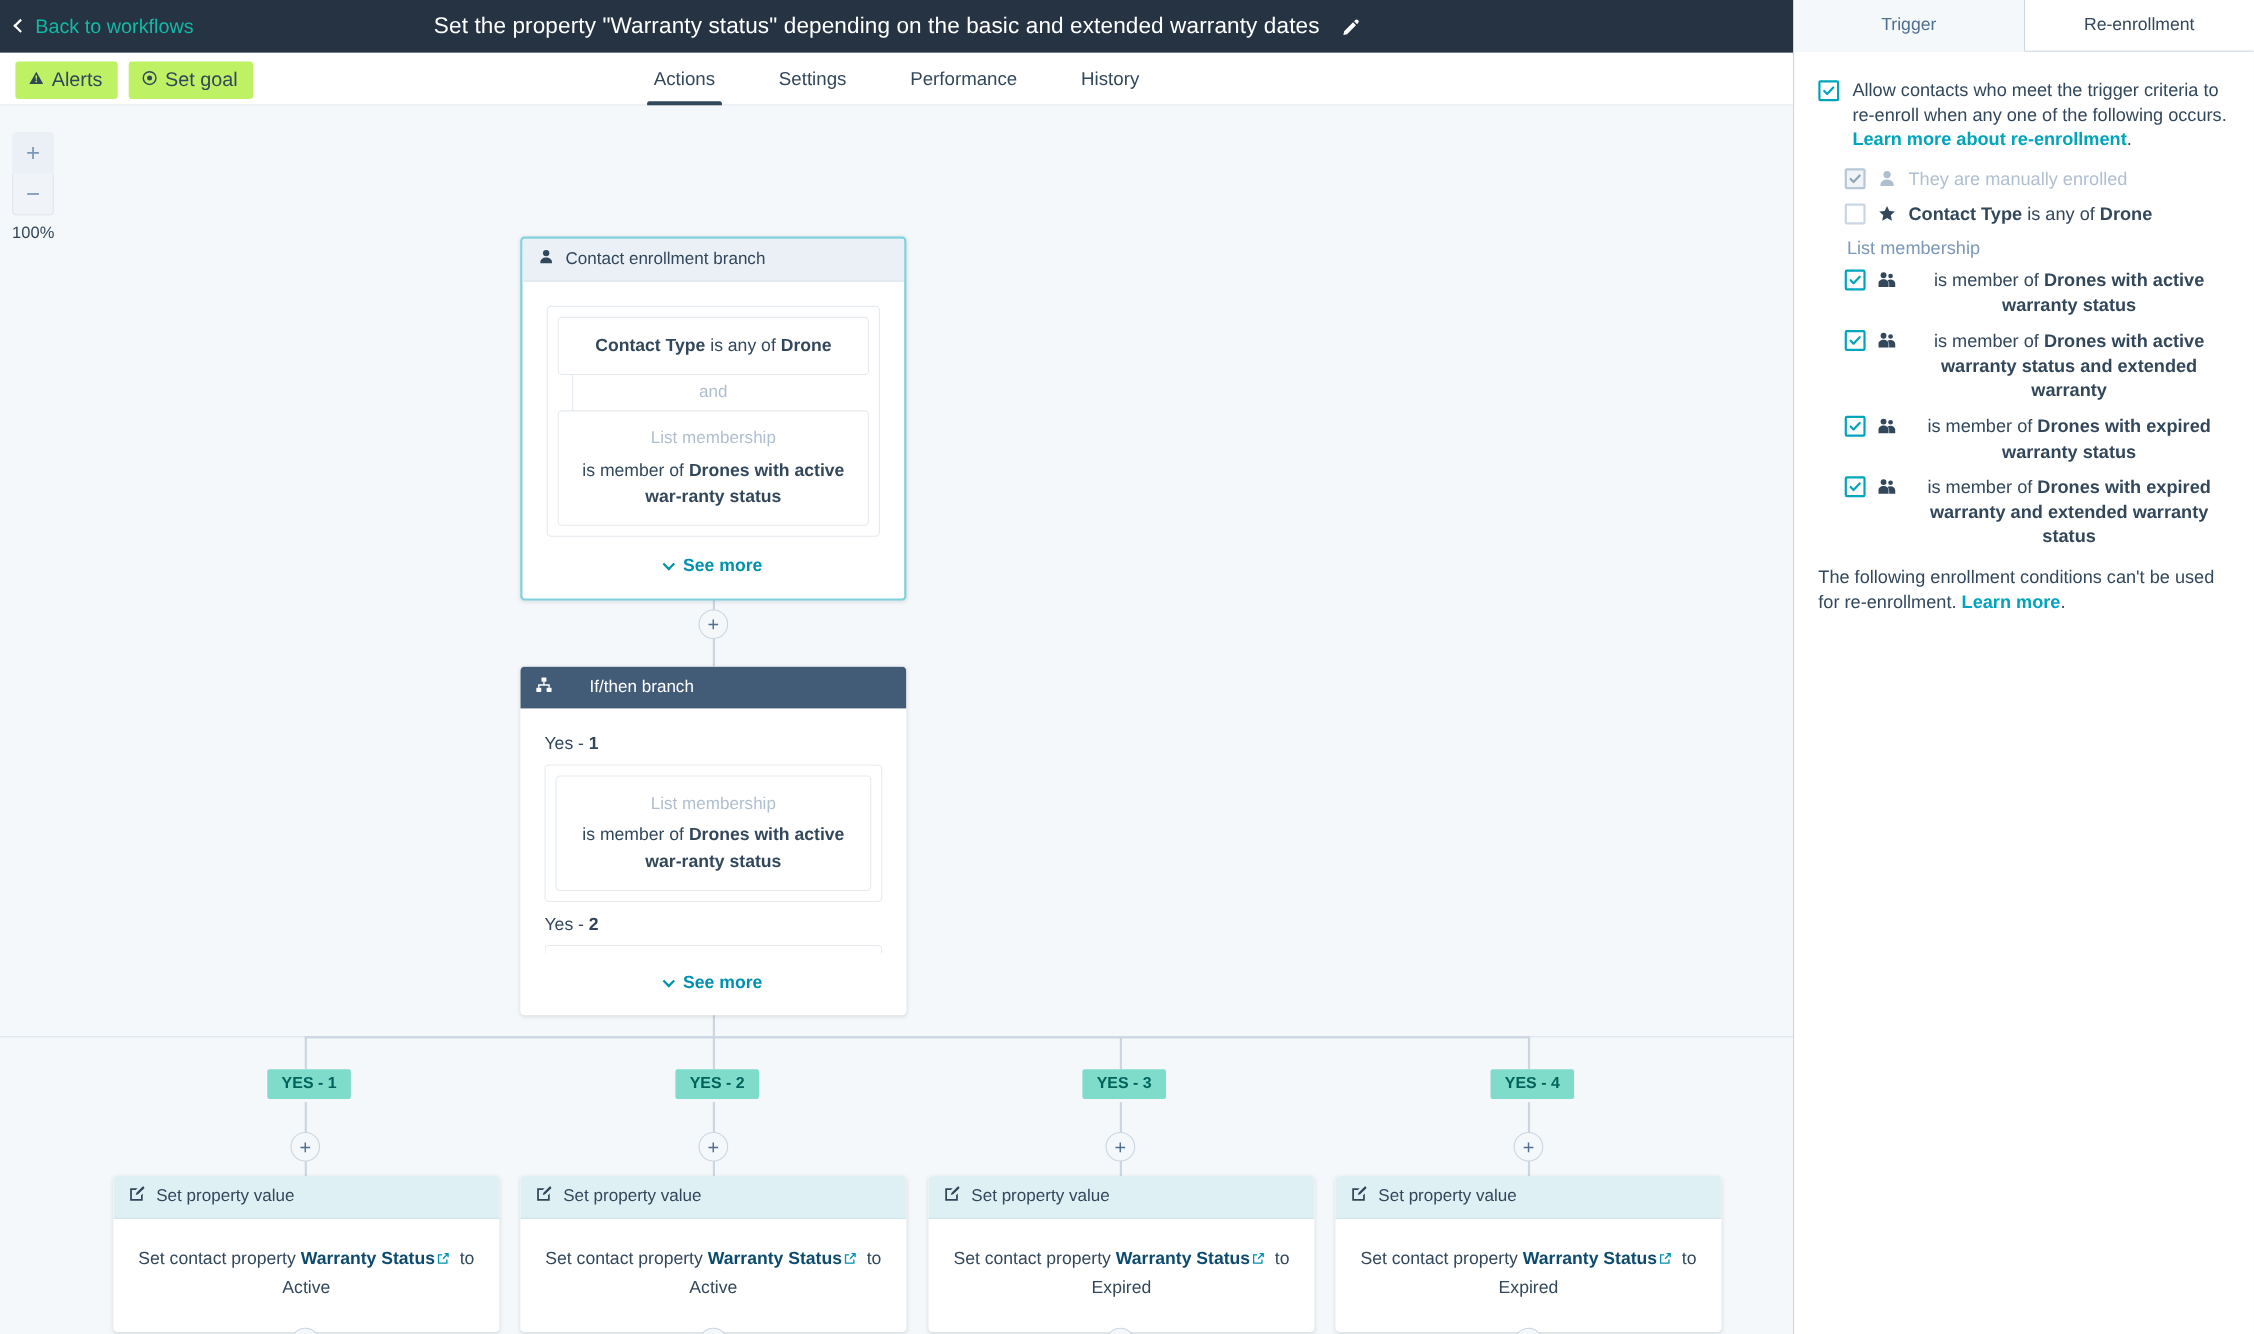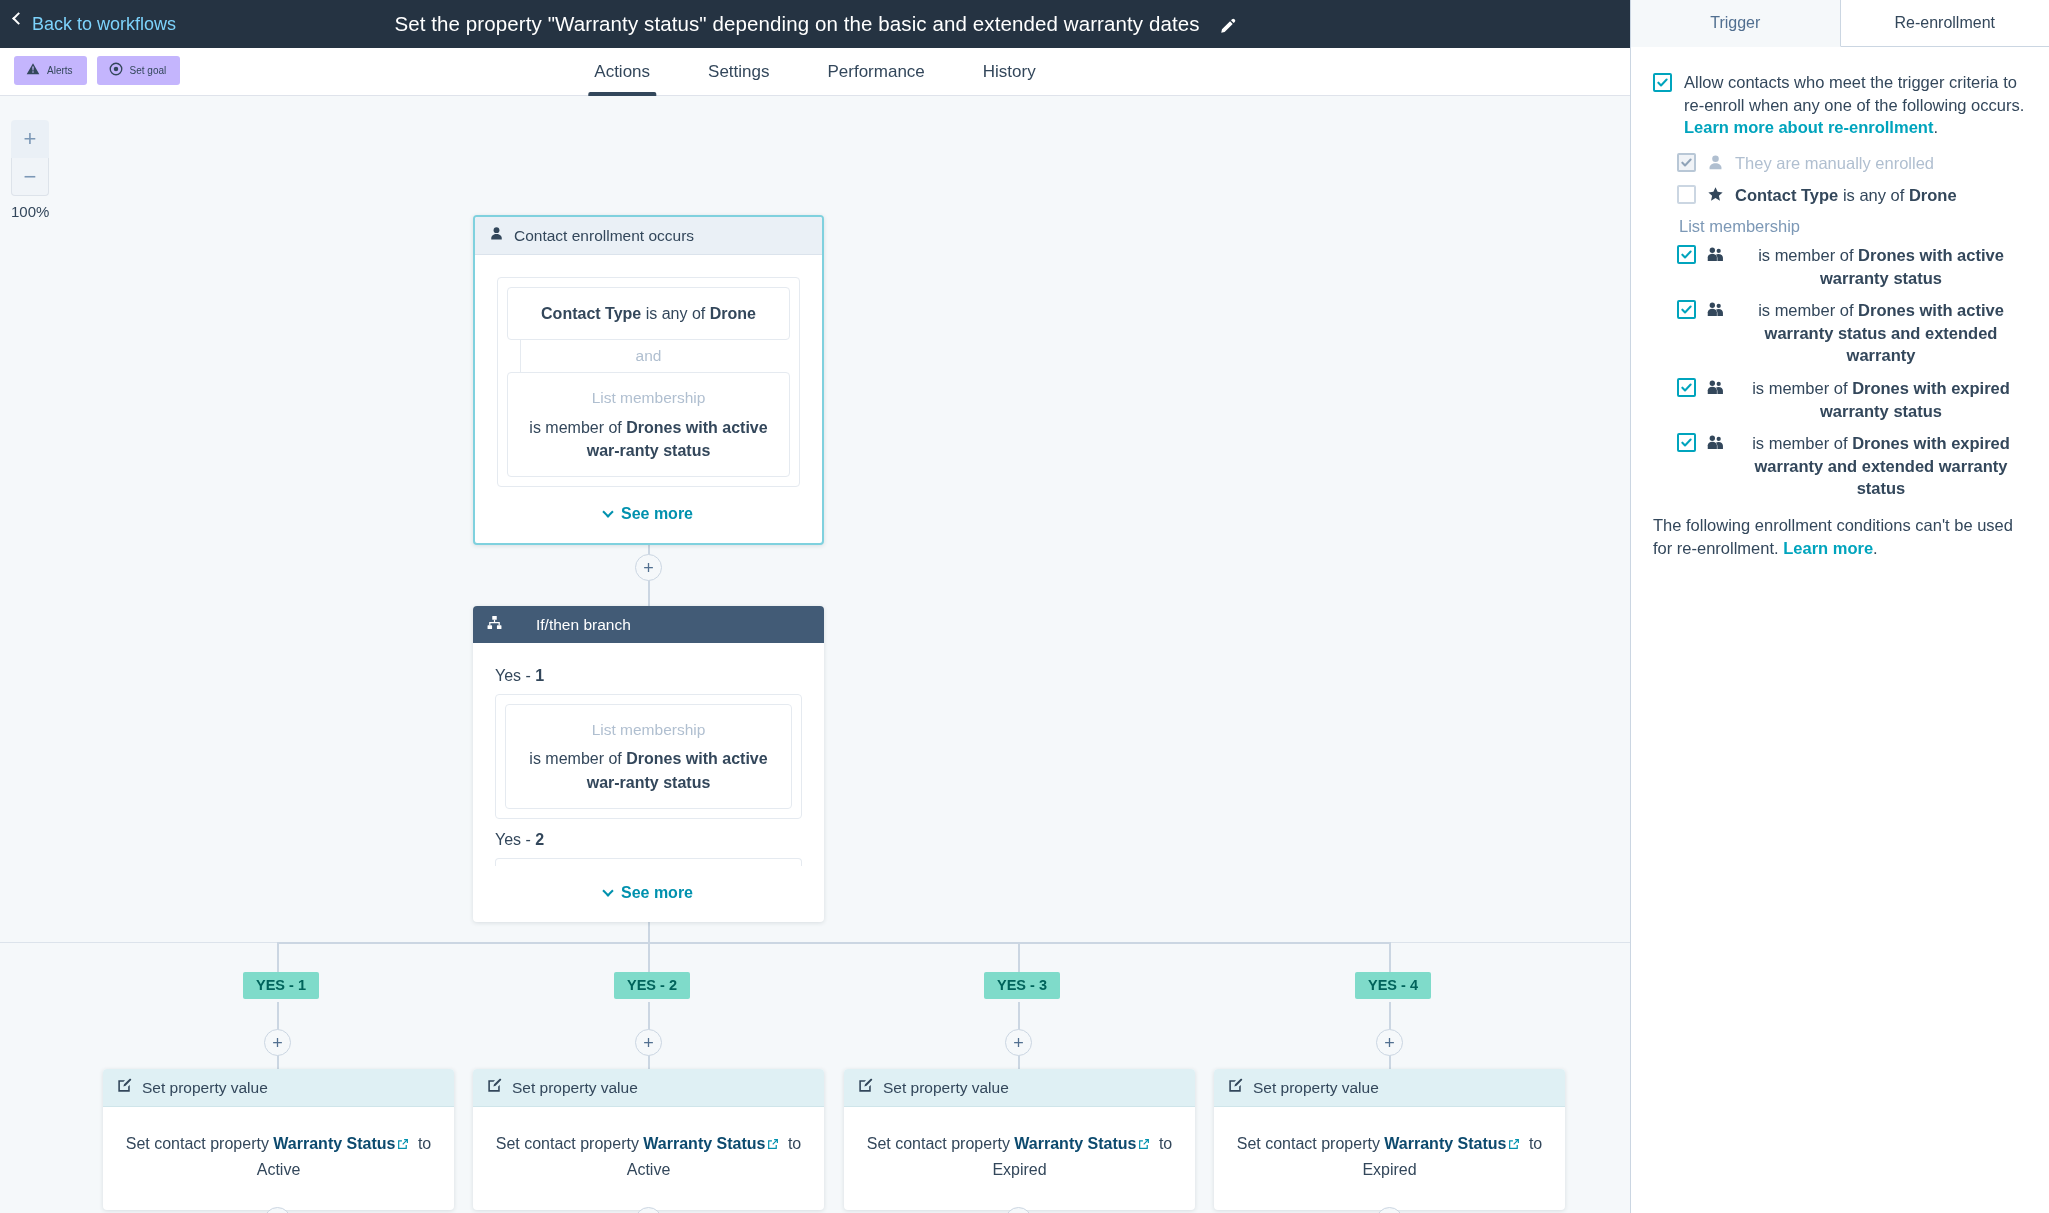--- a/index.html
+++ b/index.html
@@ -9,22 +9,22 @@
     background: #f5f8fa; overflow: hidden;
   }
   .app { position: relative; width: 2049px; height: 1213px; }
 
   
   .topbar {
     position: absolute; top: 0; left: 0; width: 1630px; height: 48px;
     background: #253342; display: flex; align-items: center;
   }
   .back-link {
-    display: flex; align-items: flex-start; gap: 9px;
-    color: #7dd3fc; font-size: 18px; margin-left: 14px; cursor: pointer;
+    display: flex; align-items: center; gap: 9px;
+    color: #14b8a6; font-size: 18px; margin-left: 14px; cursor: pointer;
     white-space: nowrap;
   }
   .chev-left {
     display: inline-block; width: 9px; height: 9px;
     border-left: 2.4px solid #fff; border-bottom: 2.4px solid #fff;
     transform: rotate(45deg); margin-bottom: 1px;
   }
   .wf-title {
     position: absolute; left: 0; right: 0; text-align: center;
     color: #fff; font-size: 20.5px; letter-spacing: .1px;
@@ -32,22 +32,22 @@
   }
   .pencil-icon { width: 17px; height: 17px; display: inline-block; cursor: pointer; }
 
   
   .subbar {
     position: absolute; top: 48px; left: 0; width: 1630px; height: 48px;
     background: #fff; border-bottom: 1px solid #dfe3eb;
   }
   .sub-btns { position: absolute; left: 14px; top: 8px; display: flex; gap: 10px; }
   .sub-btn {
-    background: #c4b5fd; color: #33475b; border: none; border-radius: 3px;
-    font-size: 10px; padding: 6px 14px 7px 12px; cursor: pointer;
+    background: #bef264; color: #33475b; border: none; border-radius: 3px;
+    font-size: 18px; padding: 6px 14px 7px 12px; cursor: pointer;
     display: flex; align-items: center; gap: 7px;
     font-family: "Liberation Sans", sans-serif;
   }
   .tabs {
     position: absolute; left: 50%; transform: translateX(-50%); top: 0;
     height: 48px; display: flex; align-items: stretch; gap: 0;
   }
   .tab {
     display: flex; align-items: center; padding: 0 29px; font-size: 17px;
     color: #33475b; cursor: pointer; position: relative;
@@ -257,21 +257,21 @@
     <div class="vline" style="left:648px; top:484px; height:28px;"></div>
 
     <div class="card trigger" style="left:473px; top:119px; width:351px;">
       <div class="card-head trigger-head">
         <span>
           <svg viewBox="0 0 16 16" width="15" height="15">
               <circle cx="8" cy="4.4" r="3.1" fill="#33475b"></circle>
               <path fill="#33475b" d="M8 8.6c-3.1 0-5.6 1.9-5.6 4.2v1.5h11.2v-1.5c0-2.3-2.5-4.2-5.6-4.2z"></path>
             </svg>
         </span>
-        <span>Contact enrollment occurs</span>
+        <span>Contact enrollment branch</span>
       </div>
       <div class="card-body">
         <div class="crit-group">
           <div class="crit-box">
             <b>Contact Type</b><span> is any of </span><b>Drone</b>
           </div>
           <div class="crit-and">and</div>
           <div class="crit-box">
             <span class="lbl">List membership</span>
             <span>is member of </span><b>Drones with active war-ranty status</b>

